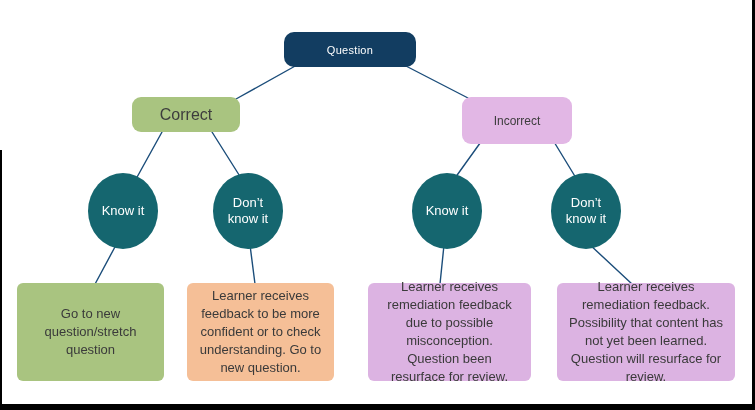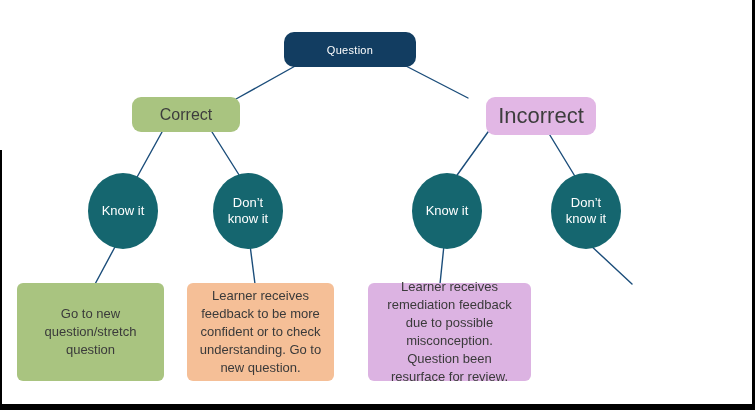--- a/index.html
+++ b/index.html
@@ -17,22 +17,22 @@
   .pill{border-radius:9px;}
   .q-box{
     left:284px;top:32px;width:132px;height:35px;background:#123d61;border-radius:10px;
     color:#ffffff;font-size:11px;letter-spacing:.3px;
   }
   .correct-box{
     left:132px;top:97px;width:108px;height:35px;background:#a9c480;
     color:#3d3d3d;font-size:16px;
   }
   .incorrect-box{
-    left:462px;top:97px;width:110px;height:38px;background:#e2b7e5;
-    color:#3d3d3d;font-size:22px;margin-left:24px;
+    left:462px;top:97px;width:110px;height:47px;background:#e2b7e5;
+    color:#3d3d3d;font-size:12px;
   }
   .circle{
     top:173px;width:70px;height:76px;border-radius:50%;background:#15666f;
     color:#ffffff;font-size:13px;line-height:1.25;
   }
   .circle .inner{width:44px;}
   .c1{left:88px;} .c2{left:213px;} .c3{left:412px;} .c4{left:551px;}
   .outcome{
     top:283px;height:98px;border-radius:6px;color:#3a3a3a;
     font-size:13px;line-height:1.38;padding:8px 12px;
@@ -87,18 +87,19 @@
   <div class="node circle c4">
     <div class="inner">Don’t know it</div>
   </div>
 
   <div class="node outcome o1">Go to new question/stretch question</div>
 
   <div class="node outcome o2">Learner receives feedback to be more confident or to check understanding. Go to new question.</div>
 
   <div class="node outcome o3">Learner receives remediation feedback due to possible misconception. Question been resurface for review.</div>
 
+  <div class="node outcome o4">Learner receives remediation feedback. Possibility that content has not yet been learned. Question will resurface for review.</div>
 
   <div class="edge edge-left"></div>
   <div class="edge edge-right"></div>
   <div class="edge edge-bottom"></div>
 
 </div>
 
 </body></html>

